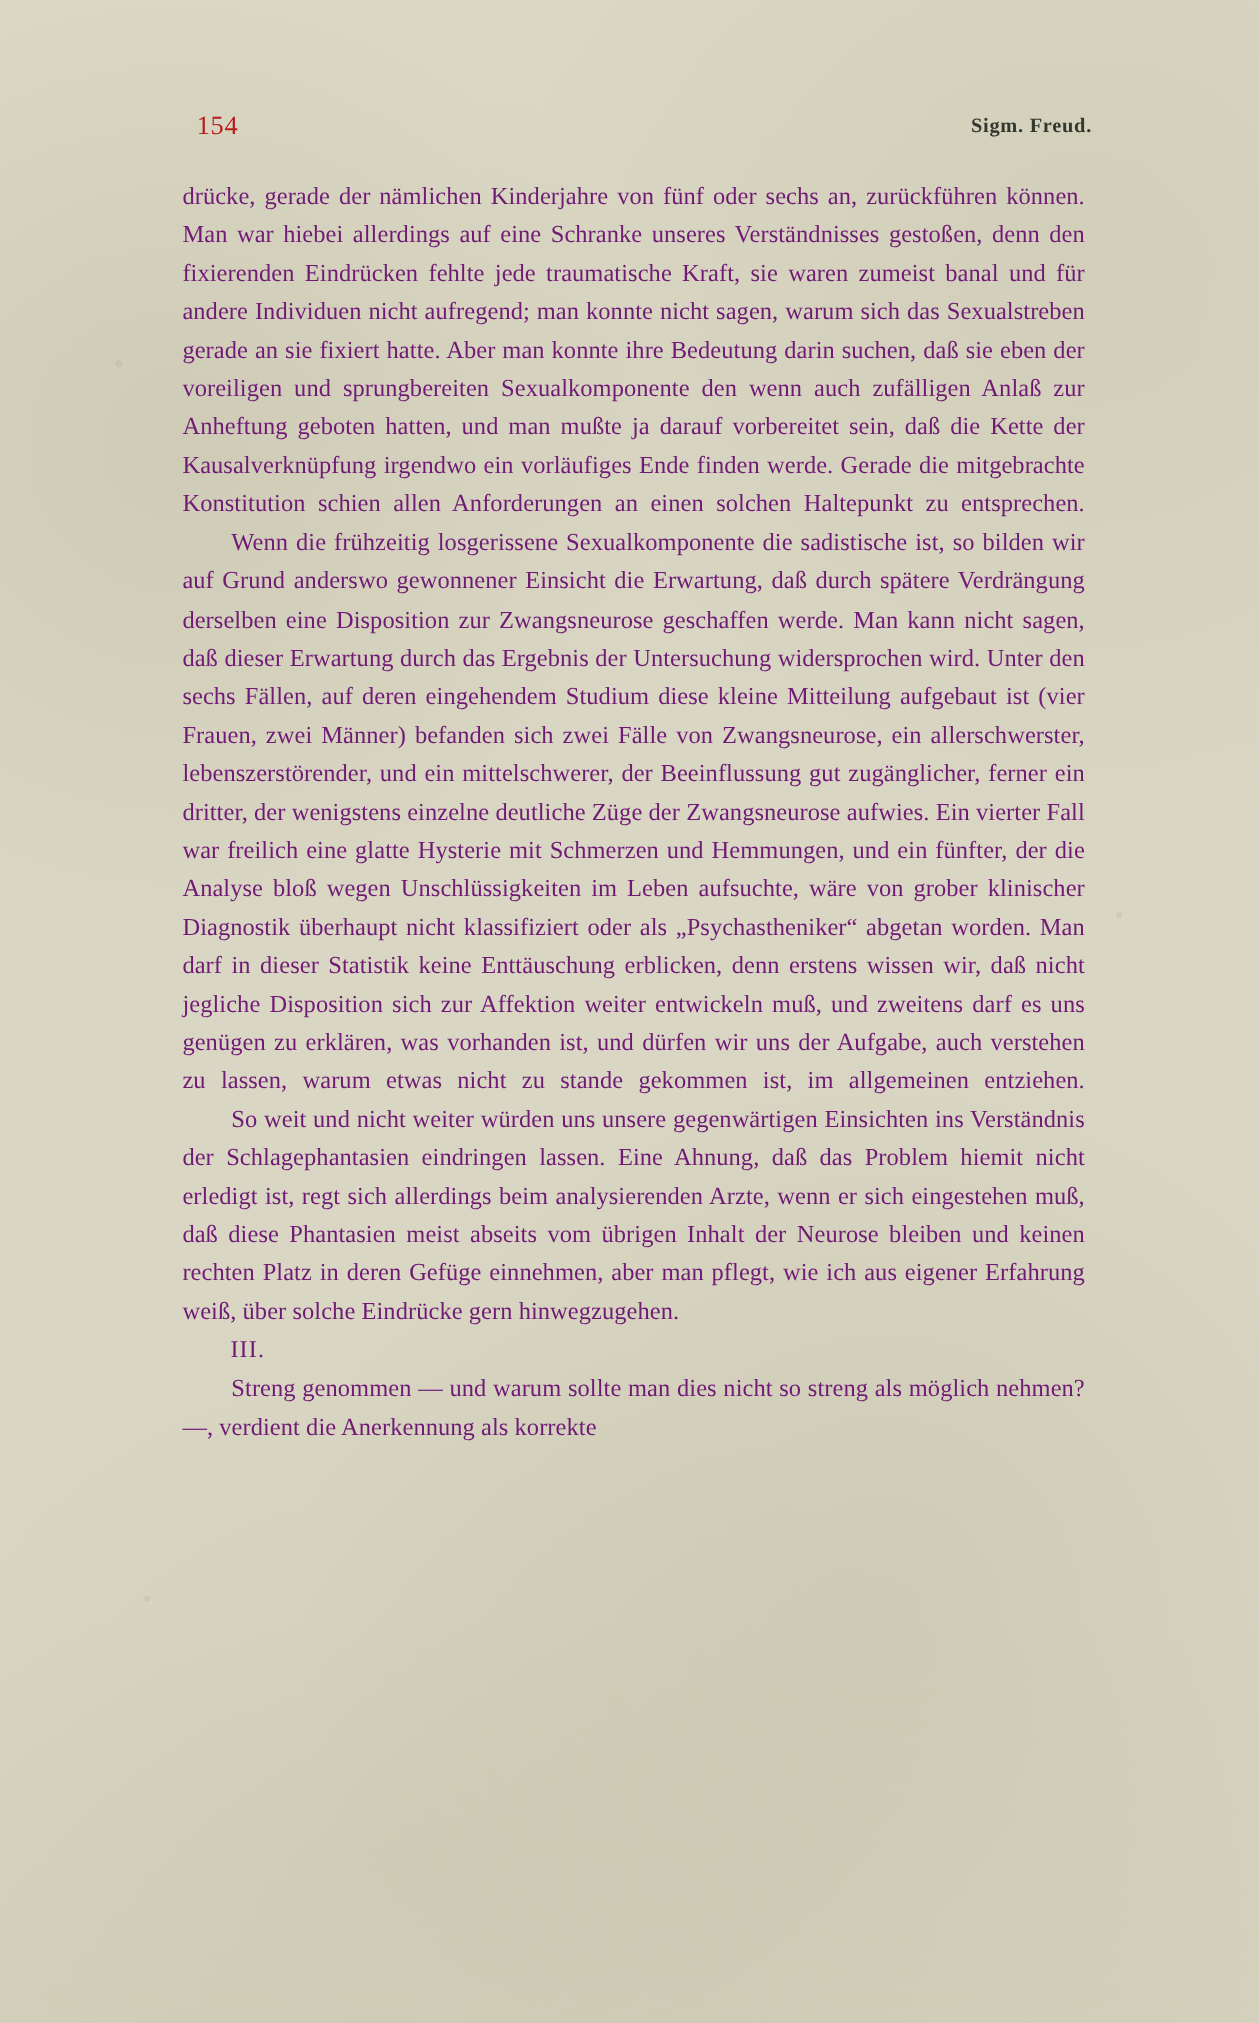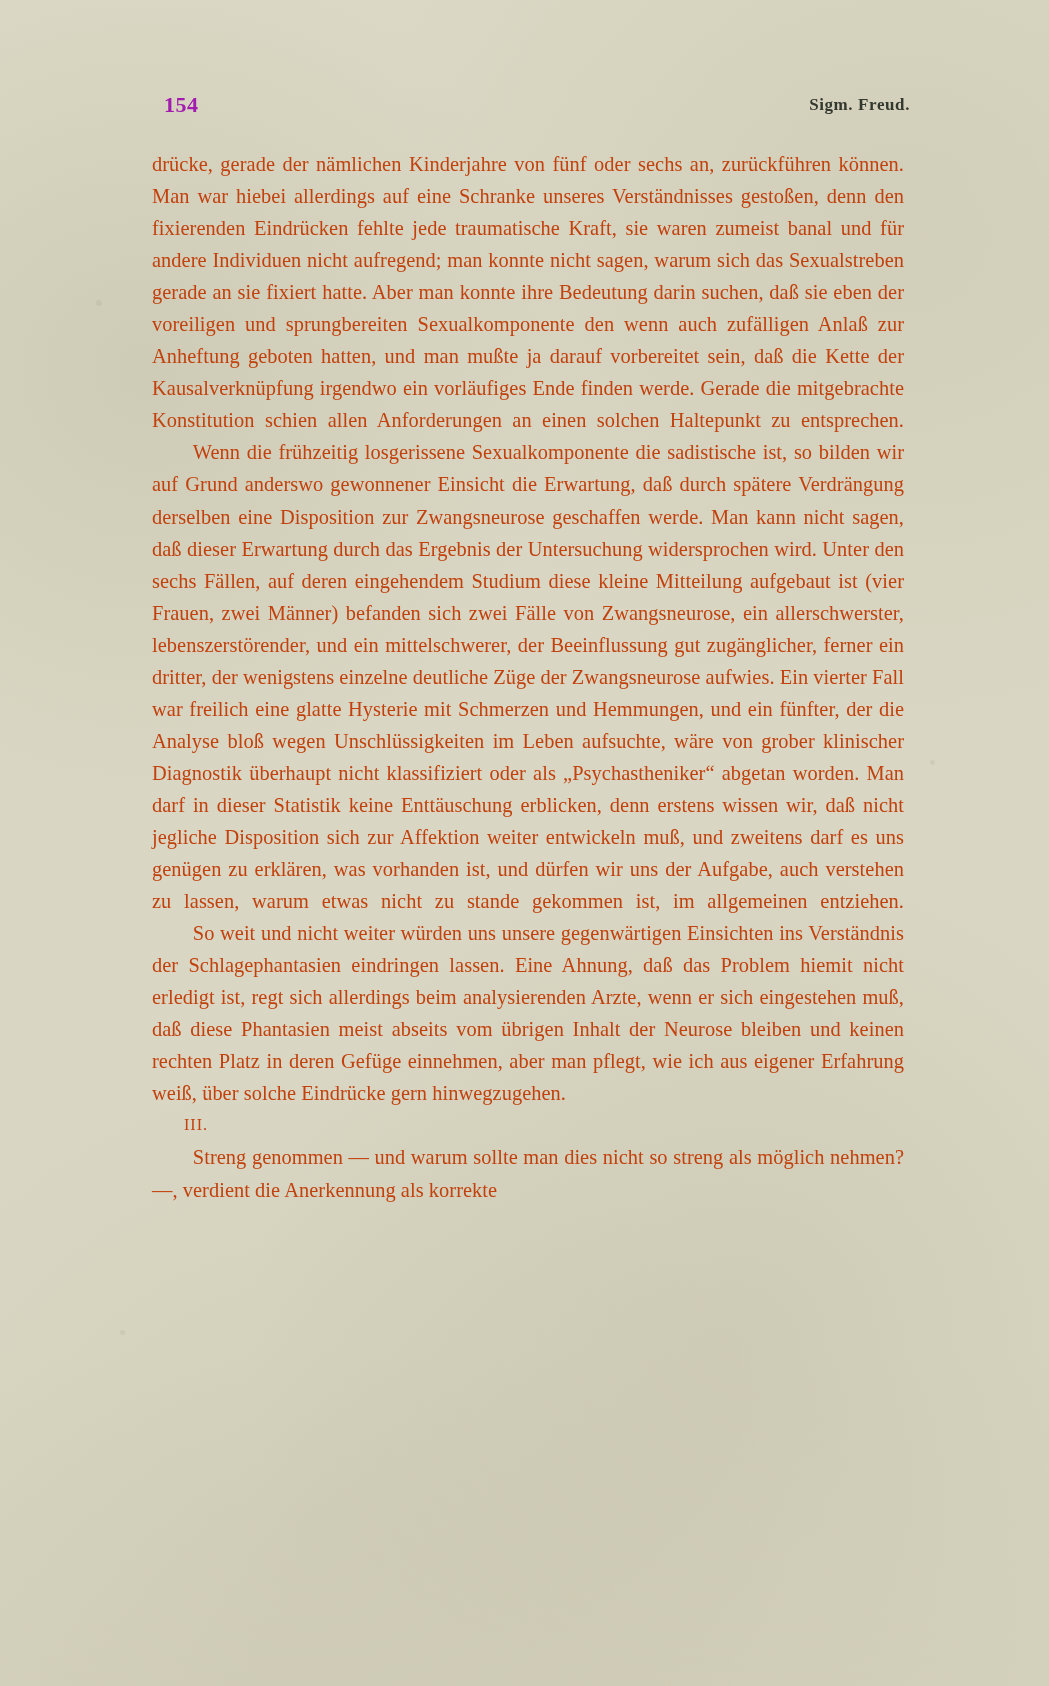--- a/index.html
+++ b/index.html
@@ -36,63 +36,63 @@
     top: 92px;
     left: 150px;
     width: 760px;
     height: 26px;
   }
   .folio {
     position: absolute;
     left: 14px;
     top: 0;
     font-size: 22px;
-    font-weight: 700;
+    font-weight: 400;
     letter-spacing: 0.5px;
-    color: #a21caf;
+    color: #b91c1c;
   }
   .running-title {
     position: absolute;
     left: 0;
     top: 3px;
     width: 760px;
     text-align: right;
     font-size: 17px;
     font-weight: 700;
     letter-spacing: 0.6px;
     color: #343930;
   }
   .body-text {
     position: absolute;
     top: 148px;
     left: 152px;
     width: 752px;
     font-size: 20.4px;
     line-height: 32.05px;
     text-align: justify;
-    color: #c2410c;
+    color: #701a75;
     letter-spacing: 0.05px;
   }
   .body-text p {
     margin: 0;
     text-indent: 2.0em;
     text-align: justify;
     text-align-last: justify;
   }
   .body-text p.first {
     text-indent: 0;
   }
   .body-text p.last-loose {
     text-align-last: left;
   }
   .section-number {
     margin: 10px 0 2px 0;
     text-align: center;
     text-indent: 0;
-    font-size: 16px;
+    font-size: 20px;
     letter-spacing: 1px;
   }
   .closing {
     text-indent: 2.0em;
   }
   
   .blemish {
     position: absolute;
     border-radius: 50%;
     background: rgba(120,115,90,0.10);

